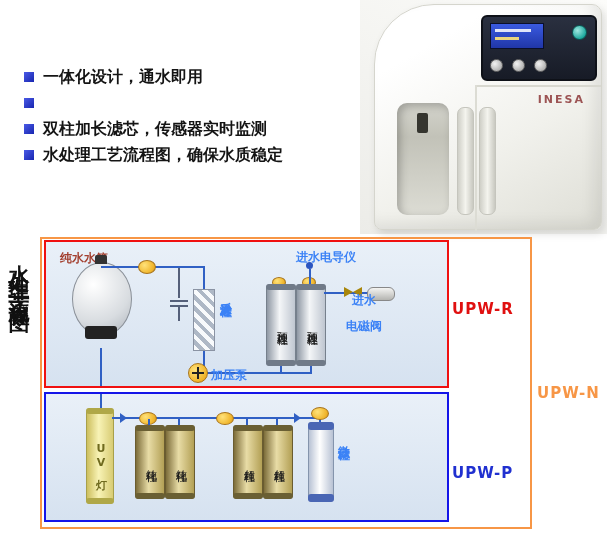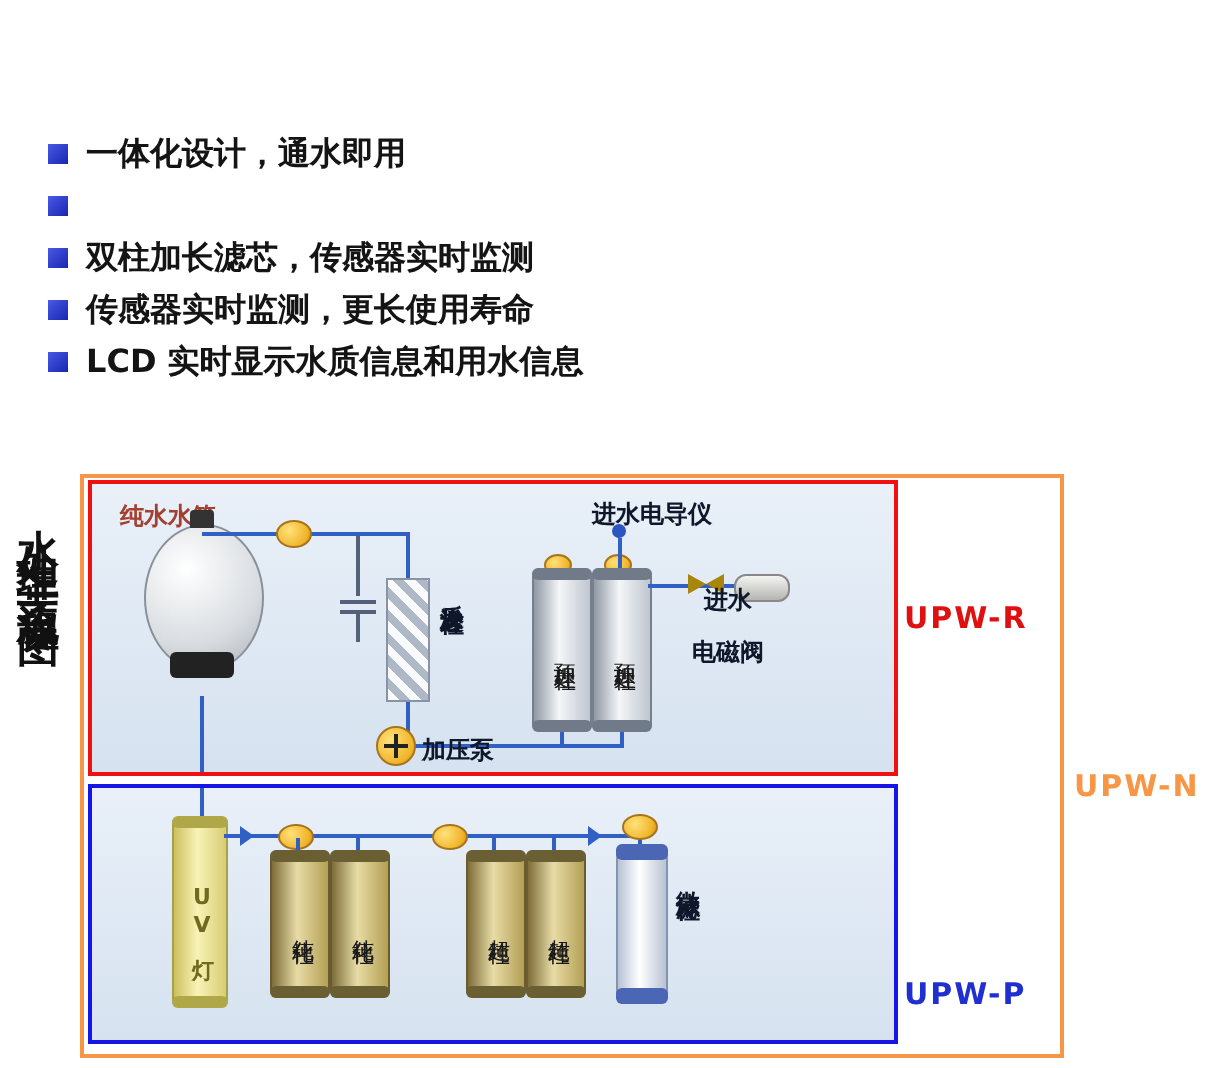--- a/index.html
+++ b/index.html
@@ -46,23 +46,23 @@
   #side-label{position:absolute;left:5px;top:12px;height:240px;font-size:21px;font-weight:bold;color:#111;
        writing-mode:vertical-rl;text-orientation:upright;letter-spacing:7px;}
   #frame-orange{position:absolute;left:40px;top:1px;width:488px;height:288px;border:2px solid #f79646;}
   #frame-red{position:absolute;left:44px;top:4px;width:401px;height:144px;border:2px solid #f01010;
        background:linear-gradient(180deg,#e9f0f8,#d6e2f0);}
   #frame-blue{position:absolute;left:44px;top:156px;width:401px;height:126px;border:2px solid #1515e8;
        background:linear-gradient(180deg,#e9f0f8,#d6e2f0);}
   .model{position:absolute;font-size:15px;font-weight:bold;letter-spacing:1px;}
   #upw-r{left:452px;top:64px;color:#e01010;}
   #upw-n{left:537px;top:148px;color:#f79646;}
-  #upw-p{left:452px;top:228px;color:#2030d0;margin-top:24px;}
-
-  .lab{position:absolute;font-size:12px;font-weight:bold;color:#0f172a;white-space:nowrap;}
+  #upw-p{left:452px;top:228px;color:#2030d0;}
+
+  .lab{position:absolute;font-size:12px;font-weight:bold;color:#3b82f6;white-space:nowrap;}
   .vtext{writing-mode:vertical-rl;text-orientation:upright;letter-spacing:1px;}
   .hline{position:absolute;height:2px;background:#3060c4;}
   .vline{position:absolute;width:2px;background:#3060c4;}
   .yoval{position:absolute;border-radius:50%;border:1px solid #a8741a;
        background:radial-gradient(circle at 35% 35%,#ffe27a,#f0b429 70%,#c8881a);}
   .dot{position:absolute;width:7px;height:7px;border-radius:50%;background:#2b55c0;}
   .tri{position:absolute;width:0;height:0;border-top:5px solid transparent;border-bottom:5px solid transparent;}
   .tri.r{border-left:7px solid #3060c4;}
   .valve-tri{position:absolute;width:0;height:0;border-top:5px solid transparent;border-bottom:5px solid transparent;}
   .valve-tri.vr{border-left:9px solid #a8860b;}
@@ -111,28 +111,48 @@
       </li>
     <li>
         <span class="bullet"></span>
       </li>
     <li>
         <span class="bullet"></span>
         <span>双柱加长滤芯，传感器实时监测</span>
       </li>
     <li>
         <span class="bullet"></span>
-        <span>传感器实时监测，更长使用寿命</span>
-      </li>
-    <li>
-        <span class="bullet"></span>
-        <span>LCD 实时显示水质信息和用水信息</span>
+        <span>水处理工艺流程图，确保水质稳定</span>
       </li>
   </ul>
 
+  <div id="photo">
+    <div id="machine">
+      <div id="panel">
+        <div id="lcd">
+          <div class="lcd-line l1"></div>
+          <div class="lcd-line l2"></div>
+        </div>
+        <div id="btn-power"></div>
+        <div id="panel-btns">
+          <span class="pbtn"></span>
+          <span class="pbtn"></span>
+          <span class="pbtn"></span>
+        </div>
+      </div>
+      <div class="seam-h"></div>
+      <div class="seam-v"></div>
+      <div id="logo">INESA</div>
+      <div id="bay">
+        <div id="nozzle"></div>
+      </div>
+      <div class="groove g1"></div>
+      <div class="groove g2"></div>
+    </div>
+  </div>
 
   <div id="flow">
 
     <div id="side-label">水处理工艺流程图</div>
 
     <div id="frame-orange"></div>
     <div id="frame-red"></div>
     <div id="frame-blue"></div>
 
     <div id="upw-r" class="model">UPW-R</div>

